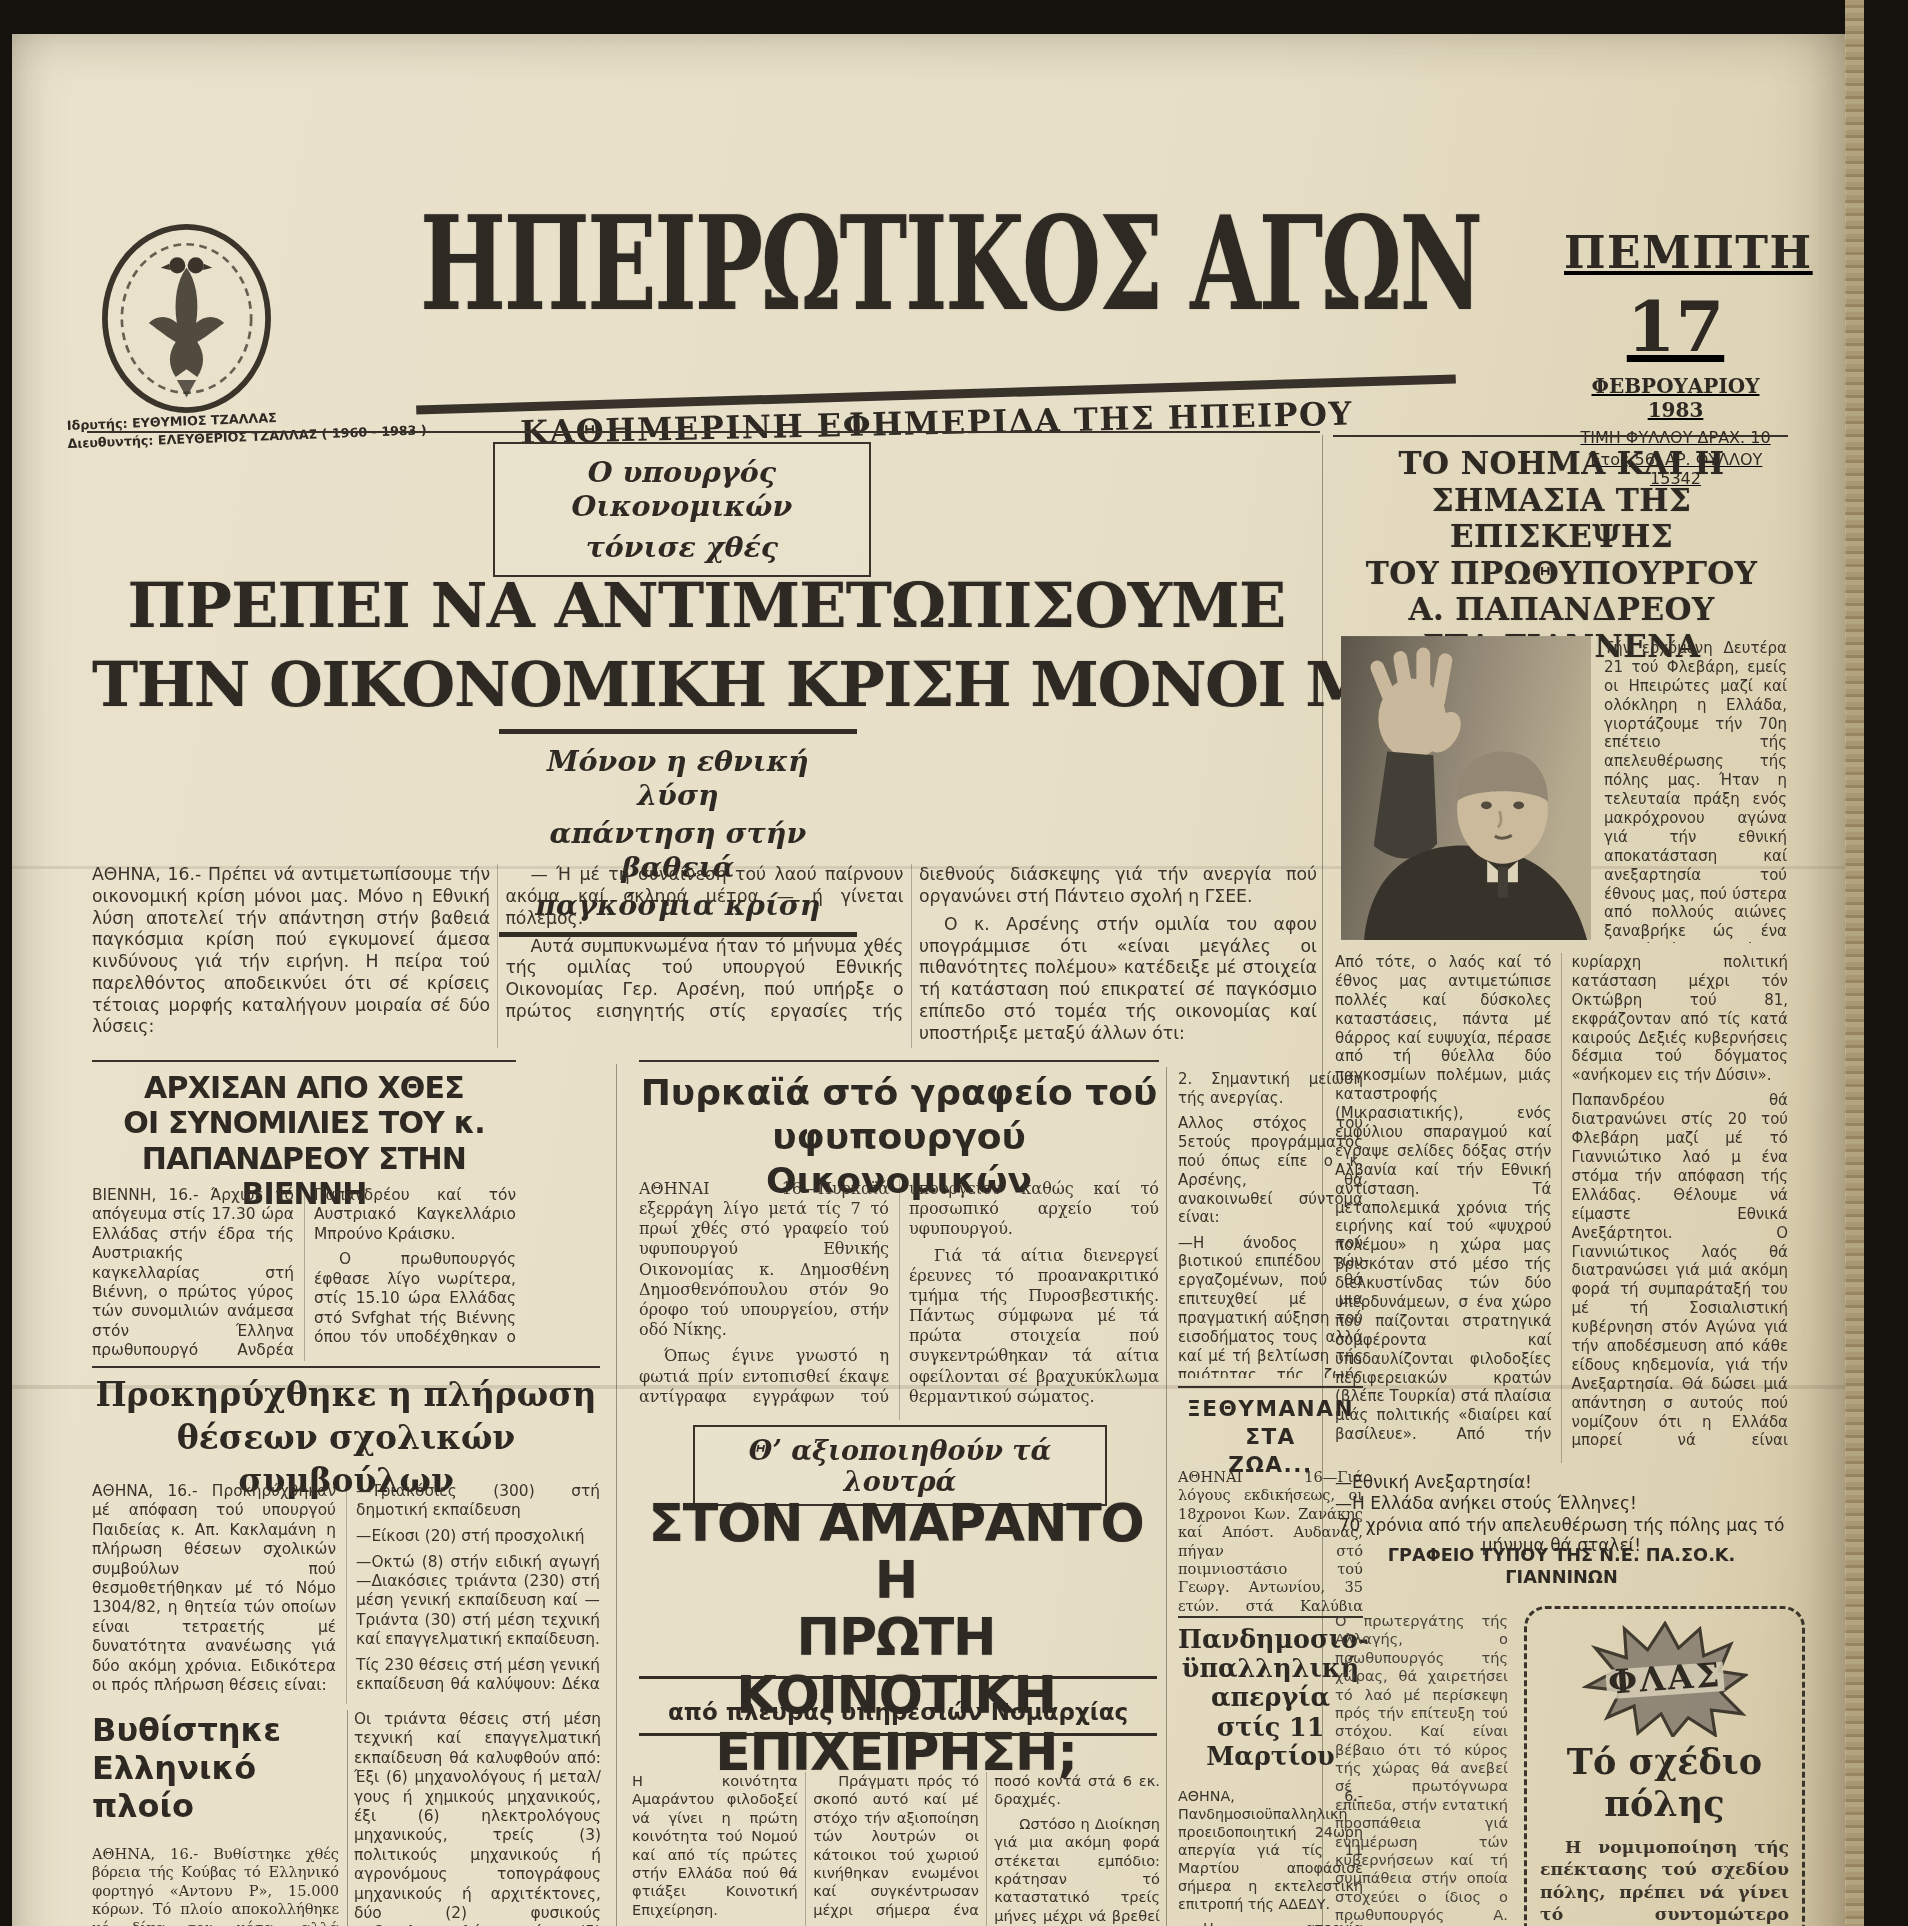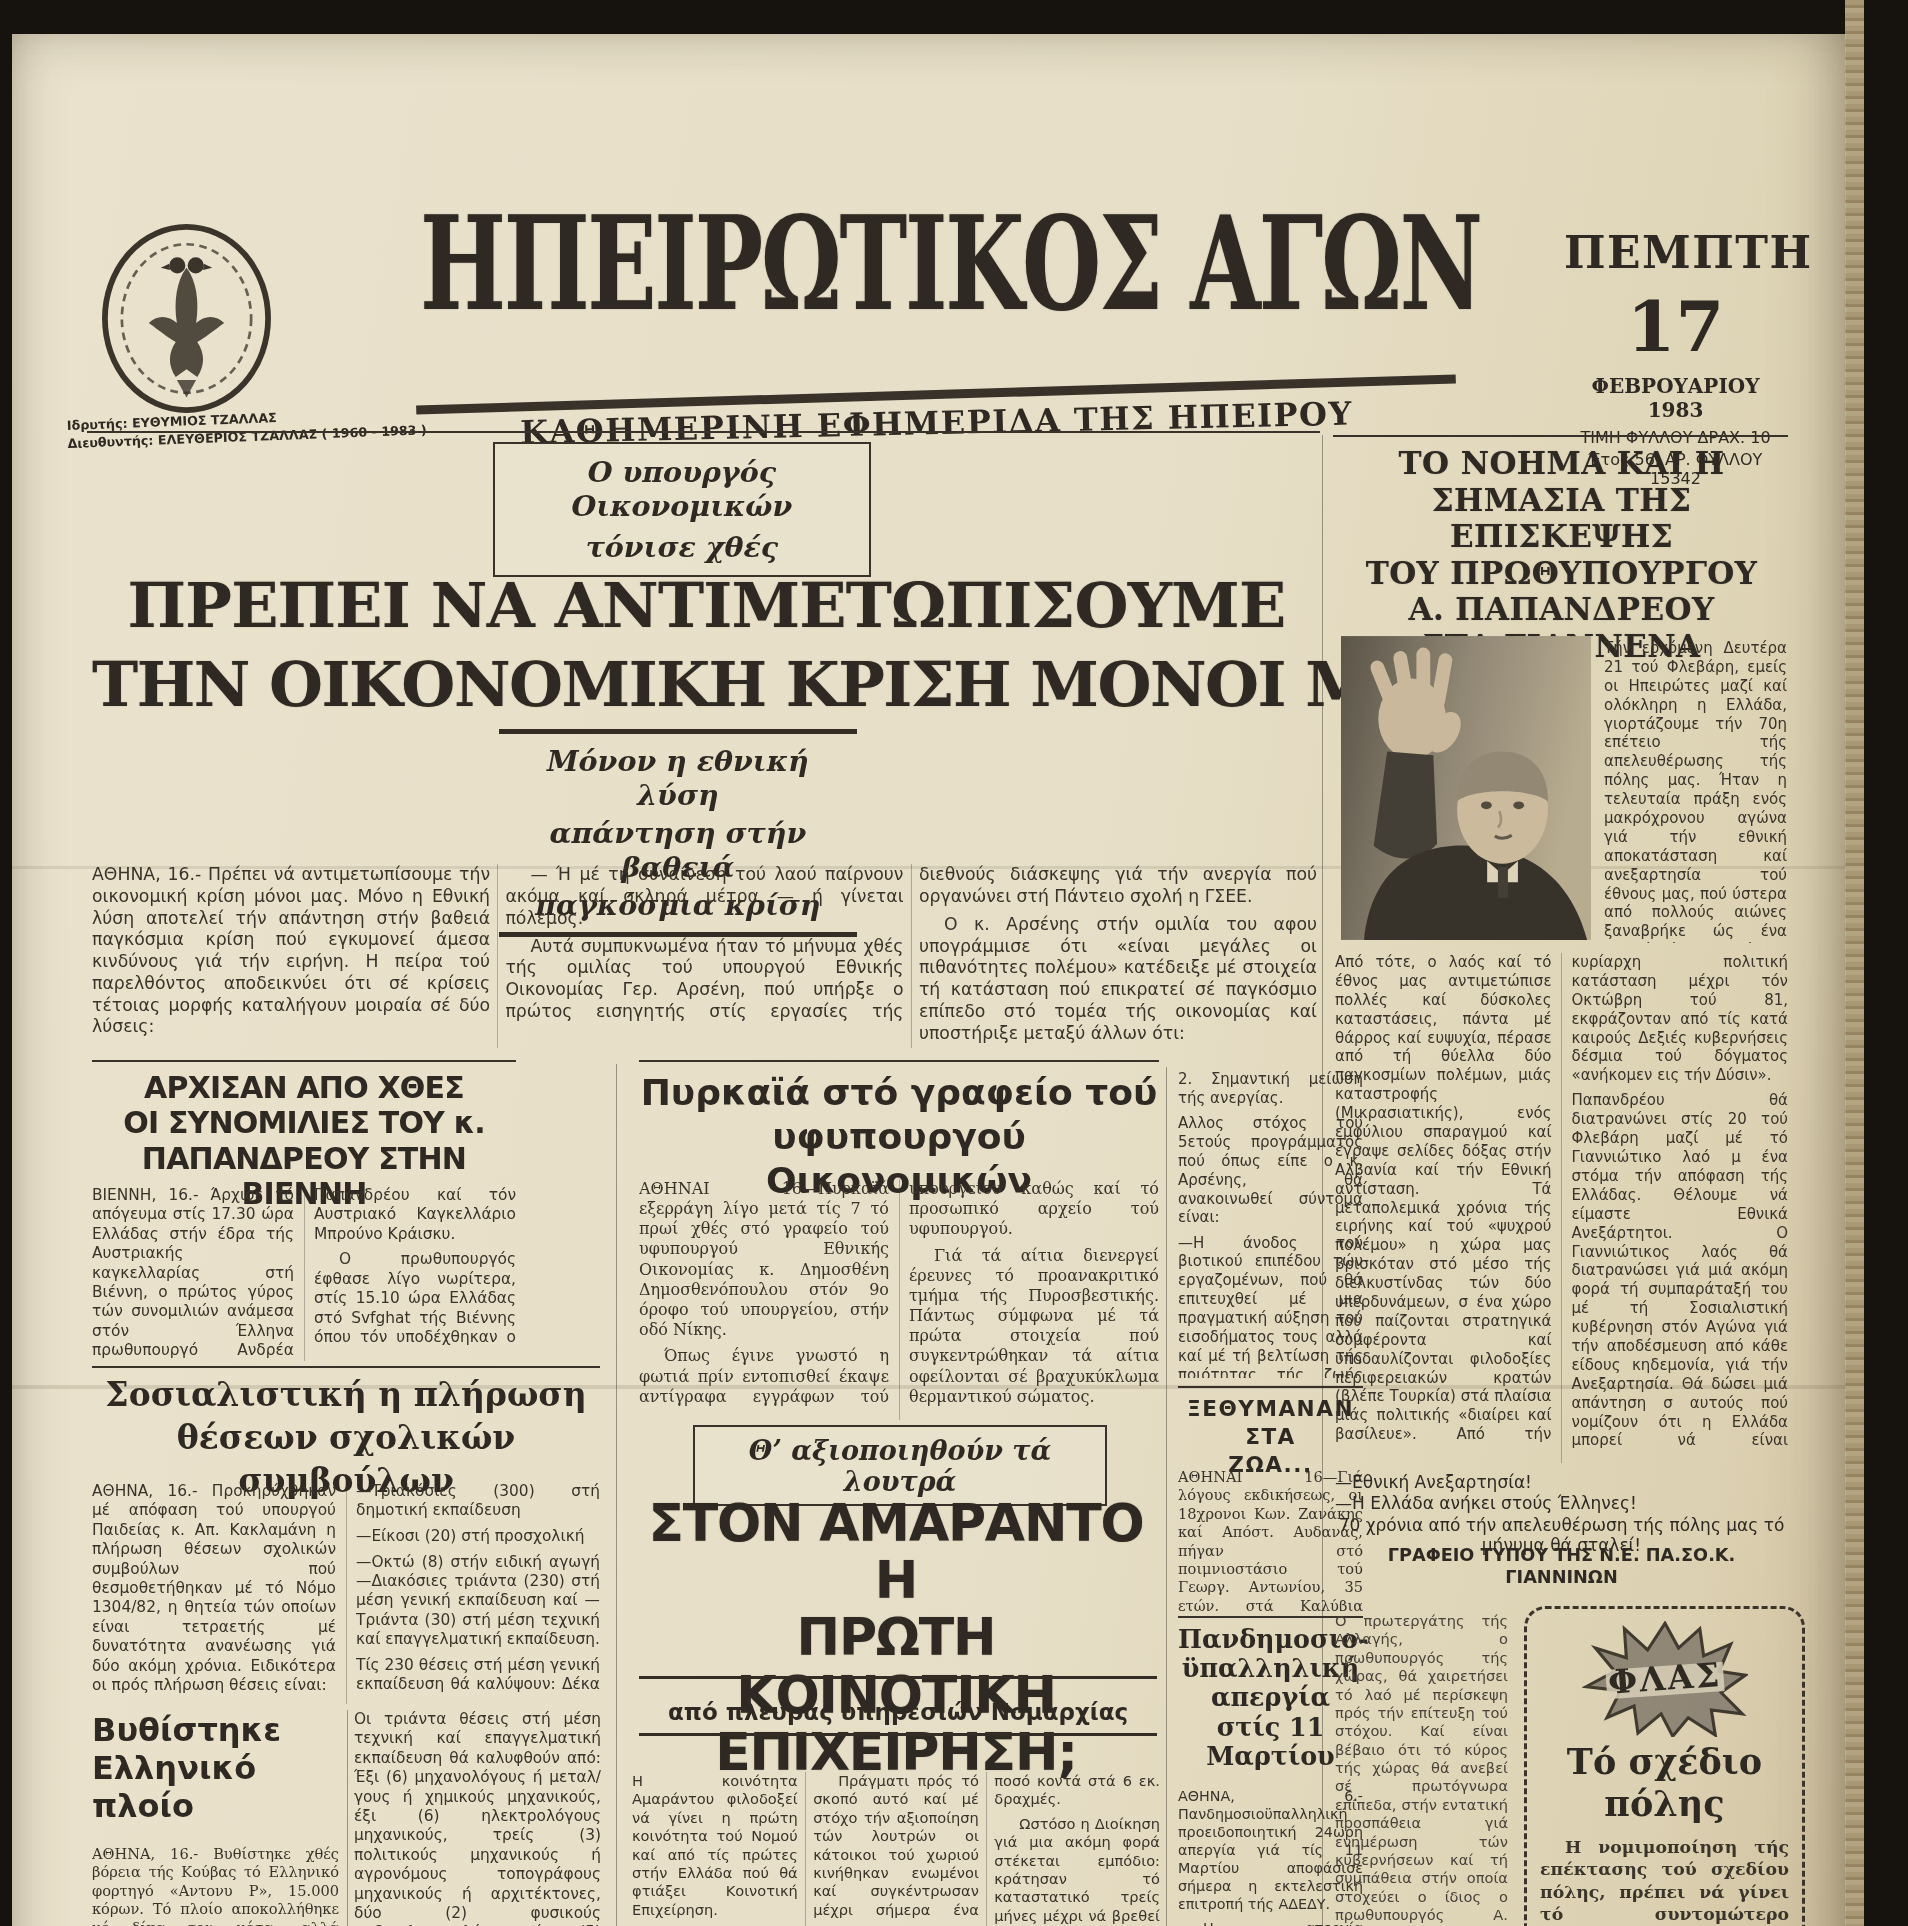--- a/index.html
+++ b/index.html
@@ -67,21 +67,21 @@
   <div class="sans b ink" style="font-size:12.7px;">Ιδρυτής: ΕΥΘΥΜΙΟΣ ΤΖΑΛΛΑΣ</div>
   <div class="sans b ink" style="font-size:12.7px;margin-top:3.1px;">Διευθυντής: ΕΛΕΥΘΕΡΙΟΣ ΤΖΑΛΛΑΣ ( 1960 - 1983 )</div>
 </div>
 
 <div class="abs ctr" style="left:420px;top:200px;width:1032px;">
   <div class="serif b ink headshadow" style="font-size:91px;letter-spacing:-2.3px;white-space:nowrap;transform:scaleY(1.42);transform-origin:center top;line-height:1;">ΗΠΕΙΡΩΤΙΚΟΣ ΑΓΩΝ</div>
 </div>
 <div class="rule" style="left:416px;top:390px;width:1040px;height:9.2px;transform:rotate(-1.7deg);"></div>
 <div class="abs ctr serif b ink" style="left:455px;top:404px;width:963px;font-size:32px;letter-spacing:1.5px;transform:rotate(-1.3deg);">ΚΑΘΗΜΕΡΙΝΗ ΕΦΗΜΕΡΙΔΑ ΤΗΣ ΗΠΕΙΡΟΥ</div>
 
-<div class="abs ctr" style="left:1564px;top:227px;width:223px;">
+<div class="abs ctr" style="left:1564px;top:227px;width:223px;text-decoration:underline;">
   <div class="serif b ink" style="font-size:44px;letter-spacing:1.5px;">ΠΕΜΠΤΗ</div>
   <div class="serif b ink" style="font-size:70px;margin-top:7px;">17</div>
   <div class="serif b ink" style="font-size:20px;margin-top:6.2px;">ΦΕΒΡΟΥΑΡΙΟΥ 1983</div>
   <div class="sans ink" style="font-size:16px;margin-top:5.4px;">ΤΙΜΗ ΦΥΛΛΟΥ ΔΡΑΧ. 10</div>
   <div class="sans ink" style="font-size:16px;margin-top:3.1px;">Έτος 56. ΑΡ. ΦΥΛΛΟΥ 15342</div>
 </div>
 
 <div class="rule" style="left:87px;top:431px;width:1233px;height:1.5px;"></div>
 <div class="rule" style="left:1333px;top:435px;width:455px;height:1.5px;"></div>
 <div class="vline" style="left:1322px;top:435px;height:2203px;"></div>
@@ -156,21 +156,21 @@
   <div>Μαρτίου</div>
 </div>
 <div class="abs clip btxt jt sans" style="left:1178px;top:1787px;width:185px;height:185px;font-size:14.3px;">
   <p class="ni">ΑΘΗΝΑ, 6.- Πανδημοσιοϋπαλληλική προειδοποιητική 24ωρη απεργία γιά τίς 11 Μαρτίου αποφάσισε σήμερα η εκτελεστική επιτροπή τής ΑΔΕΔΥ.</p>
   <p>Η απεργία κηρύσσεται όπως αναφέρεται σέ σχετική ανακοίνωση, μέ αίτημα τήν αλλαγή τής εισοδηματικής πολιτικής τής κυβέρνησης, πού εφαρμόσθηκε γιά τό δημόσιο τομέα καί τή διασφάλιση τού εισοδήματος τών δημοσίων υπαλλήλων.</p>
 
 </div>
 
 <div class="rule" style="left:92px;top:1366px;width:508px;height:1.9px;"></div>
 <div class="abs ctr serif b ink" style="left:92px;top:1374px;width:508px;font-size:33px;line-height:1.3;">
-  <div>Σοσιαλιστική η πλήρωση</div>
+  <div>Προκηρύχθηκε η πλήρωση</div>
   <div>θέσεων σχολικών συμβούλων</div>
 </div>
 <div class="abs clip btxt jt cols2 sans" style="left:92px;top:1482px;width:508px;height:222px;font-size:15.4px;">
   <p class="ni">ΑΘΗΝΑ, 16.- Προκηρύχθηκαν μέ απόφαση τού υπουργού Παιδείας κ. Απ. Κακλαμάνη η πλήρωση θέσεων σχολικών συμβούλων πού θεσμοθετήθηκαν μέ τό Νόμο 1304/82, η θητεία τών οποίων είναι τετραετής μέ δυνατότητα ανανέωσης γιά δύο ακόμη χρόνια. Ειδικότερα οι πρός πλήρωση θέσεις είναι:</p>
   <p class="ni">—Τριακόσιες (300) στή δημοτική εκπαίδευση</p>
   <p class="ni">—Είκοσι (20) στή προσχολική</p>
   <p class="ni">—Οκτώ (8) στήν ειδική αγωγή —Διακόσιες τριάντα (230) στή μέση γενική εκπαίδευση καί — Τριάντα (30) στή μέση τεχνική καί επαγγελματική εκπαίδευση.</p>
   <p class="ni">Τίς 230 θέσεις στή μέση γενική εκπαίδευση θά καλύψουν: Δέκα επτά (17) Θεολόγοι, Εννενήκοντα πέντε (95) Φιλόλογοι, τριάντα πέντε (35) μαθηματικοί, τριάντα τέσσερες (34) φυσικοί, χημικοί, φυσιογνώστες, βιολόγοι καί γεωλόγοι, οκτώ (8) καθηγητές γαλλικών, δέκα τρείς (13) αγγλικών, δύο (2) τεχνικών, δέκα εννέα (19) φυσικής αγωγής, (5) οικιακής οικονομίας καί δύο (2) μουσικής.</p>
 </div>
 <div class="abs clip btxt jt sans" style="left:354px;top:1710px;width:247px;height:266px;font-size:15.4px;">

